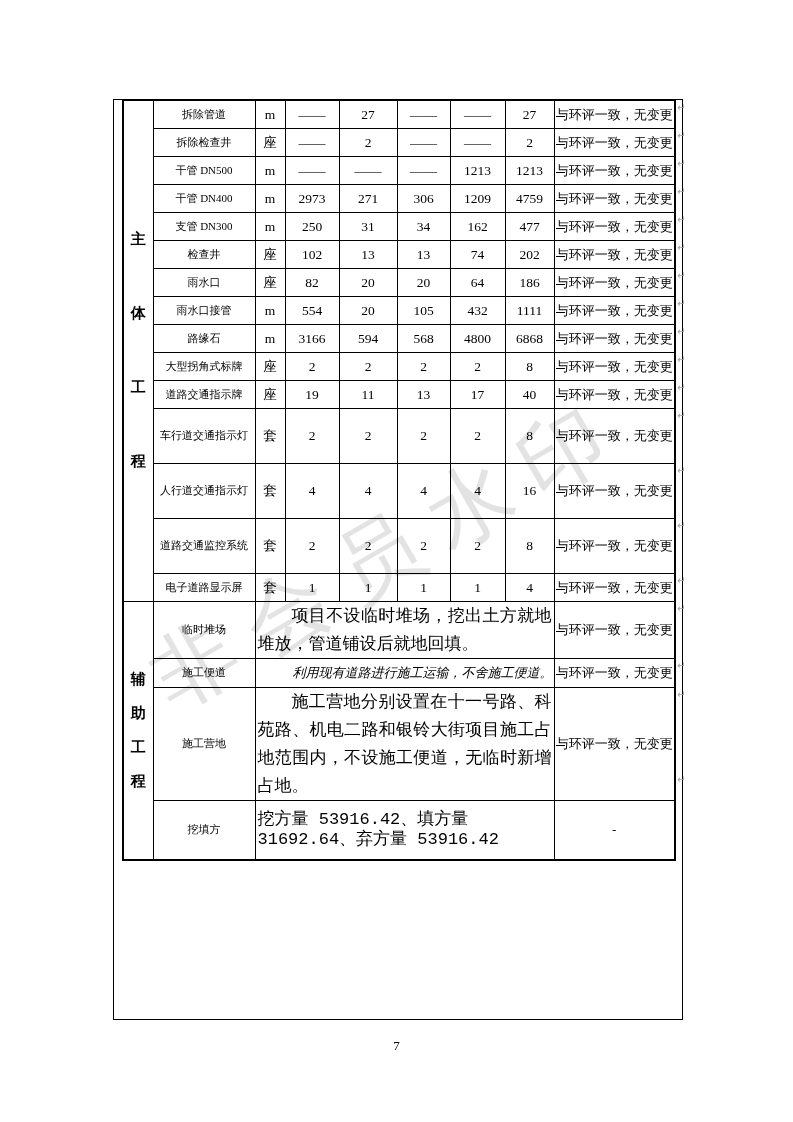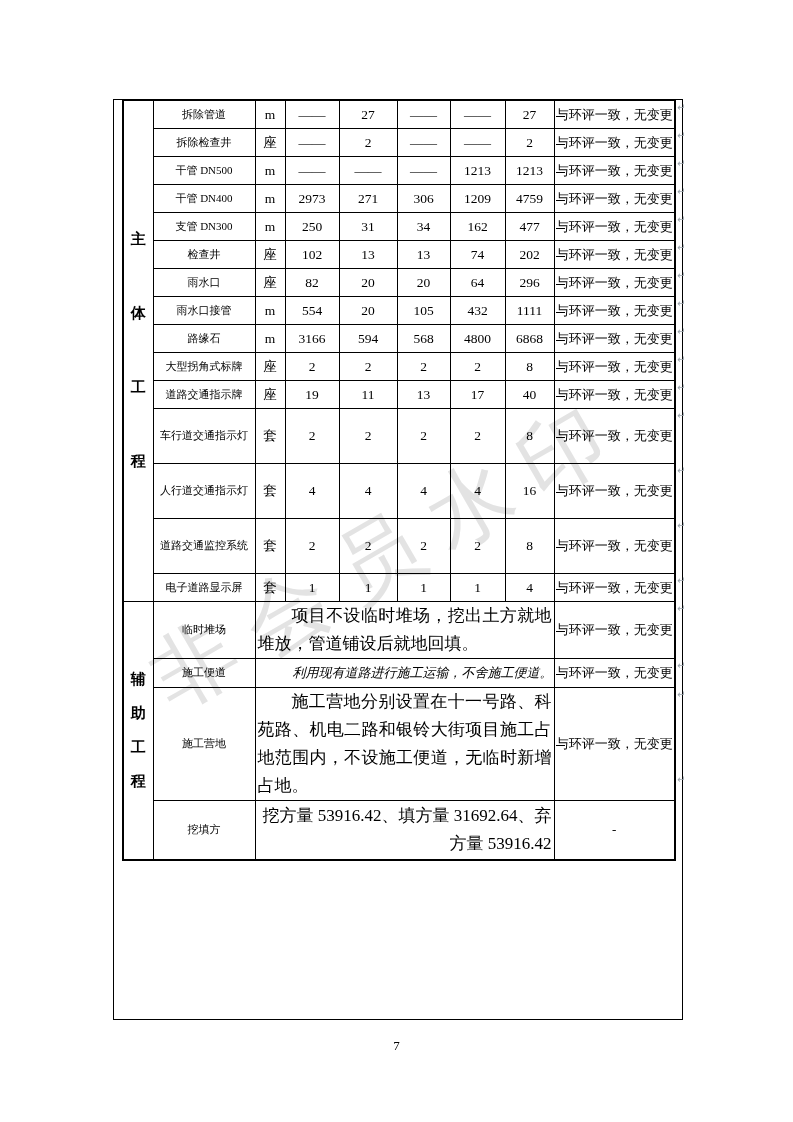--- a/index.html
+++ b/index.html
@@ -42,21 +42,21 @@
   #main-table td.item{font-size:11px;}
   #main-table td.remark{font-size:13px;letter-spacing:0;padding:0;}
   #main-table td.desc{
     text-align:justify;text-indent:2em;font-size:17px;line-height:28px;
     padding:0 2px;
   }
   #main-table td.desc.oneline{
     text-align:right;text-indent:0;white-space:nowrap;font-size:13px;padding-right:1px;font-style:italic;
   }
   #main-table td.desc.centered{
-    text-align:right;text-indent:0;line-height:28px;
+    text-align:left;text-indent:0;line-height:20px;font-family:Liberation Mono, monospace;
   }
   tr.h28{height:28px;} tr.h55{height:55px;} tr.h82{height:82px;} tr.h60{height:60px;}
   .pmark{
     position:absolute;left:677px;width:12px;font-size:10px;line-height:10px;color:#9aa3ab;
     font-family:"DejaVu Sans","Liberation Sans",sans-serif;pointer-events:none;
   }
   #page-number{
     position:absolute;left:0;top:1038px;width:793px;text-align:center;
     font-size:13px;font-family:"Liberation Serif",serif;
   }
@@ -152,21 +152,21 @@
         <td>202</td>
         <td class="remark">与环评一致，无变更</td>
       </tr>
       <tr class="h28">
         <td class="item">雨水口</td>
         <td>座</td>
         <td>82</td>
         <td>20</td>
         <td>20</td>
         <td>64</td>
-        <td>296</td>
+        <td>186</td>
         <td class="remark">与环评一致，无变更</td>
       </tr>
       <tr class="h28">
         <td class="item">雨水口接管</td>
         <td>m</td>
         <td>554</td>
         <td>20</td>
         <td>105</td>
         <td>432</td>
         <td>1111</td>

